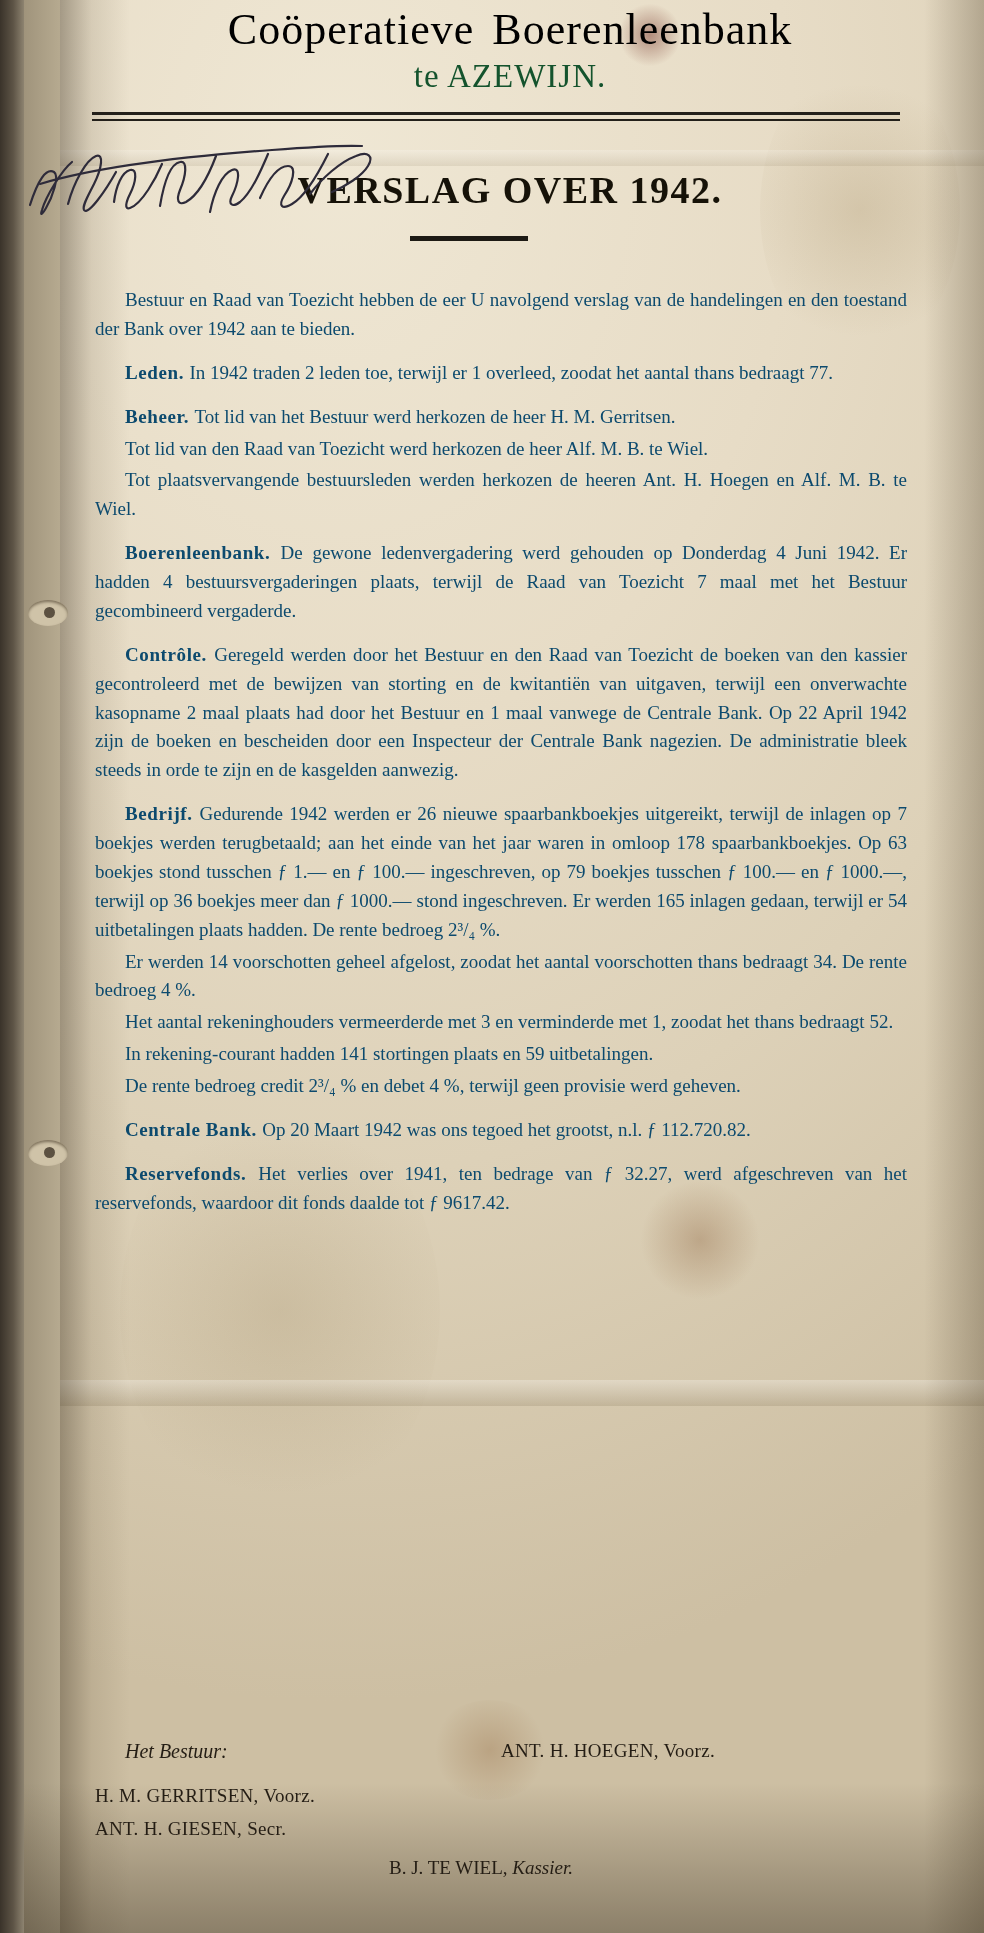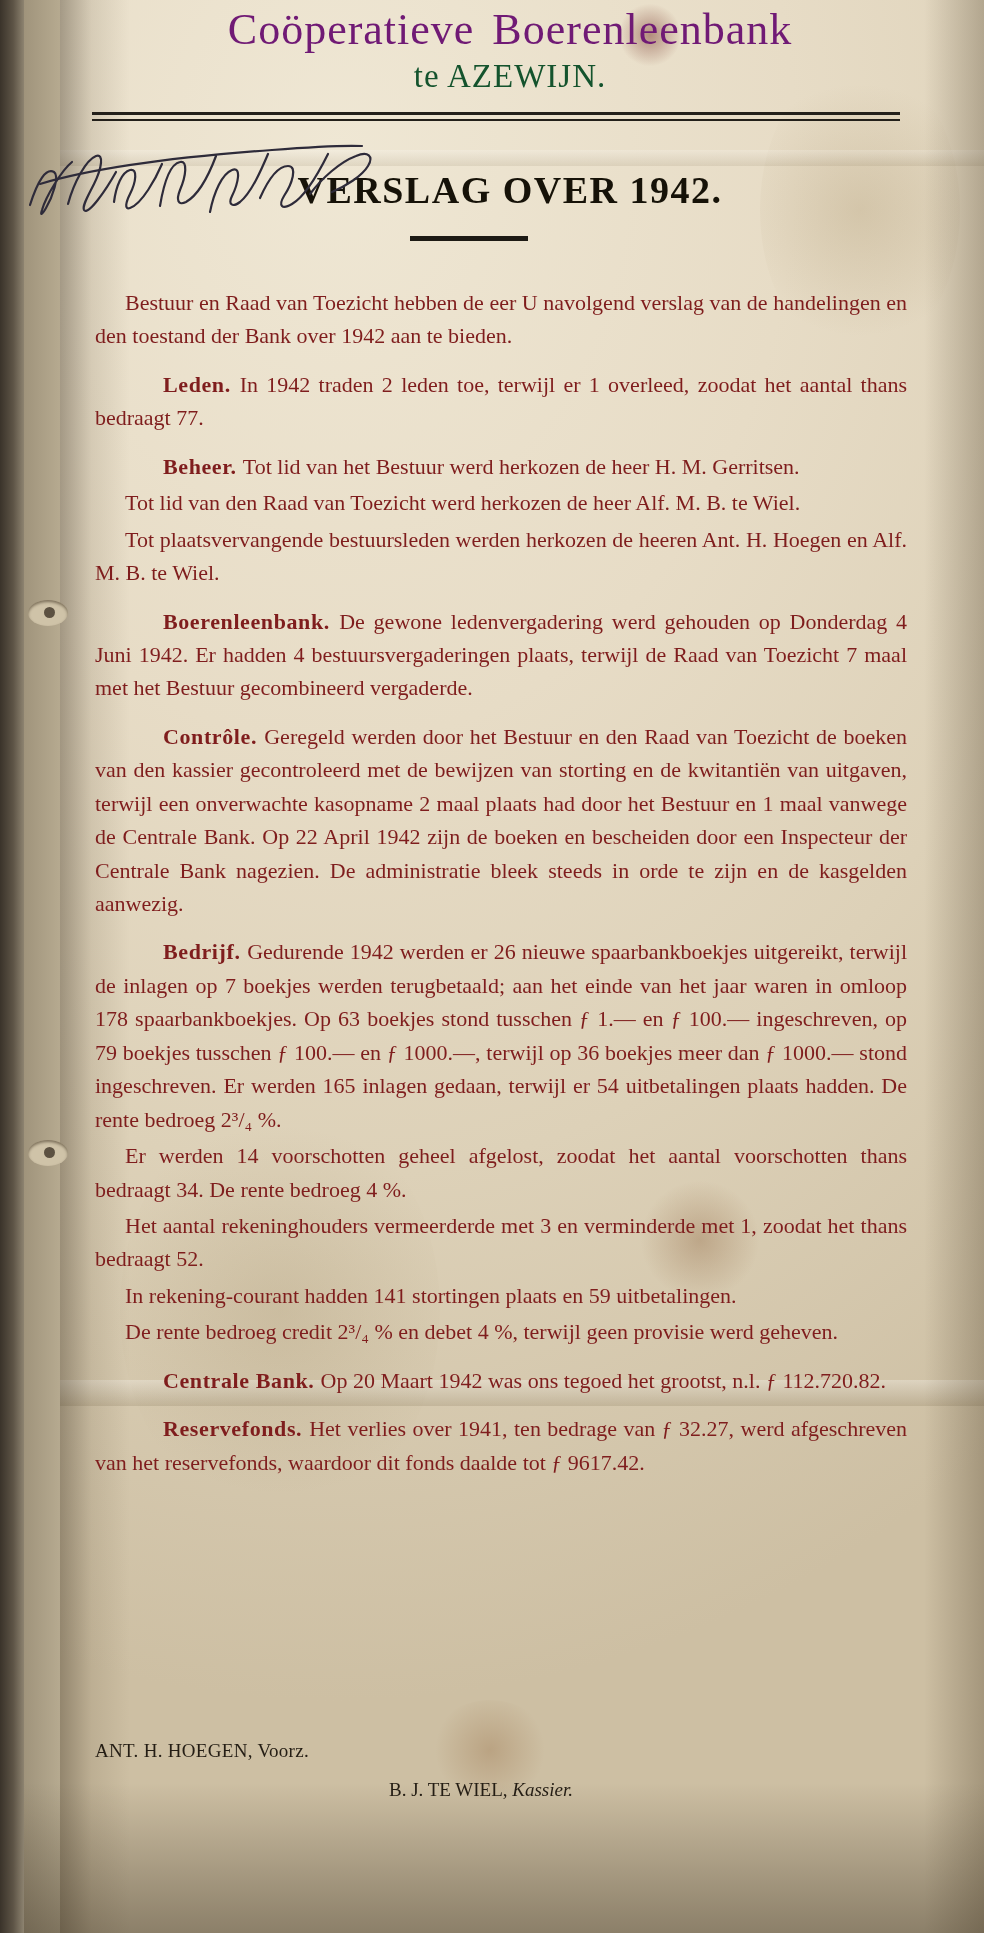--- a/index.html
+++ b/index.html
@@ -135,21 +135,21 @@
   .title-block {
     position: absolute;
     left: 95px; top: 6px;
     width: 830px;
     text-align: center;
   }
   .bank-name {
     font-size: 44px;
     letter-spacing: 1px;
     line-height: 1.08;
-    color: #701a75;
+    color: #000000;
     font-family: "Liberation Serif", serif;
     word-spacing: 6px;
   }
   .bank-place {
     font-size: 33px;
     letter-spacing: 1px;
     margin-top: 4px;
     color: #14532d;
   }
 
@@ -186,36 +186,35 @@
     left: 10px; top: 120px;
     width: 420px; height: 120px;
     z-index: 25;
     pointer-events: none;
   }
 
   .body {
     position: absolute;
     left: 95px; top: 286px;
     width: 812px;
-    font-size: 22px;
+    font-size: 19px;
     line-height: 1.52;
     text-align: justify;
-    color: #7f1d1d;
+    color: #0c4a6e;
   }
   .body p {
     margin: 0 0 3px 0;
     text-indent: 30px;
   }
   .body p.gap {
     margin-top: 15px;
   }
   .lead {
     font-weight: bold;
     letter-spacing: .6px;
-    margin-left: 38px;
   }
 
   
   .sig {
     position: absolute;
     left: 95px; top: 1740px;
     width: 812px;
     font-size: 19px;
   }
   .sig-heads {
@@ -327,20 +326,31 @@
         <p><span>Het aantal rekeninghouders vermeerderde met 3 en verminderde met 1, zoodat het thans bedraagt 52.</span></p>
         <p><span>In rekening-courant hadden 141 stortingen plaats en 59 uitbetalingen.</span></p>
         <p><span>De rente bedroeg credit 2³/₄ %  en debet 4 %, terwijl geen provisie werd geheven.</span></p>
         <p class="gap"><span class="lead">Centrale Bank. </span><span>Op 20 Maart 1942 was ons tegoed het grootst, n.l. ƒ 112.720.82.</span></p>
         <p class="gap"><span class="lead">Reservefonds. </span><span>Het verlies over 1941, ten bedrage van ƒ 32.27, werd afgeschreven van het reservefonds, waardoor dit fonds daalde tot ƒ 9617.42.</span></p>
       </div>
 
     <div class="sig">
       <div class="sig-heads">
         <div class="col">
+          <div class="sig-head sig-left">Het Bestuur:</div>
+          <div class="sig-name">
+            <span>H. M. GERRITSEN,</span>
+            <span class="sig-role">Voorz.</span>
+          </div>
+          <div class="sig-name">
+            <span>ANT. H. GIESEN,</span>
+            <span class="sig-role">Secr.</span>
+          </div>
+        </div>
+        <div class="col">
           <div class="sig-name">
             <span>ANT. H. HOEGEN,</span>
             <span class="sig-role">Voorz.</span>
           </div>
         </div>
       </div>
       <div class="sig-bottom">
         <span>B. J. TE WIEL,</span>
         <span class="sig-role ital">Kassier.</span>
       </div>

